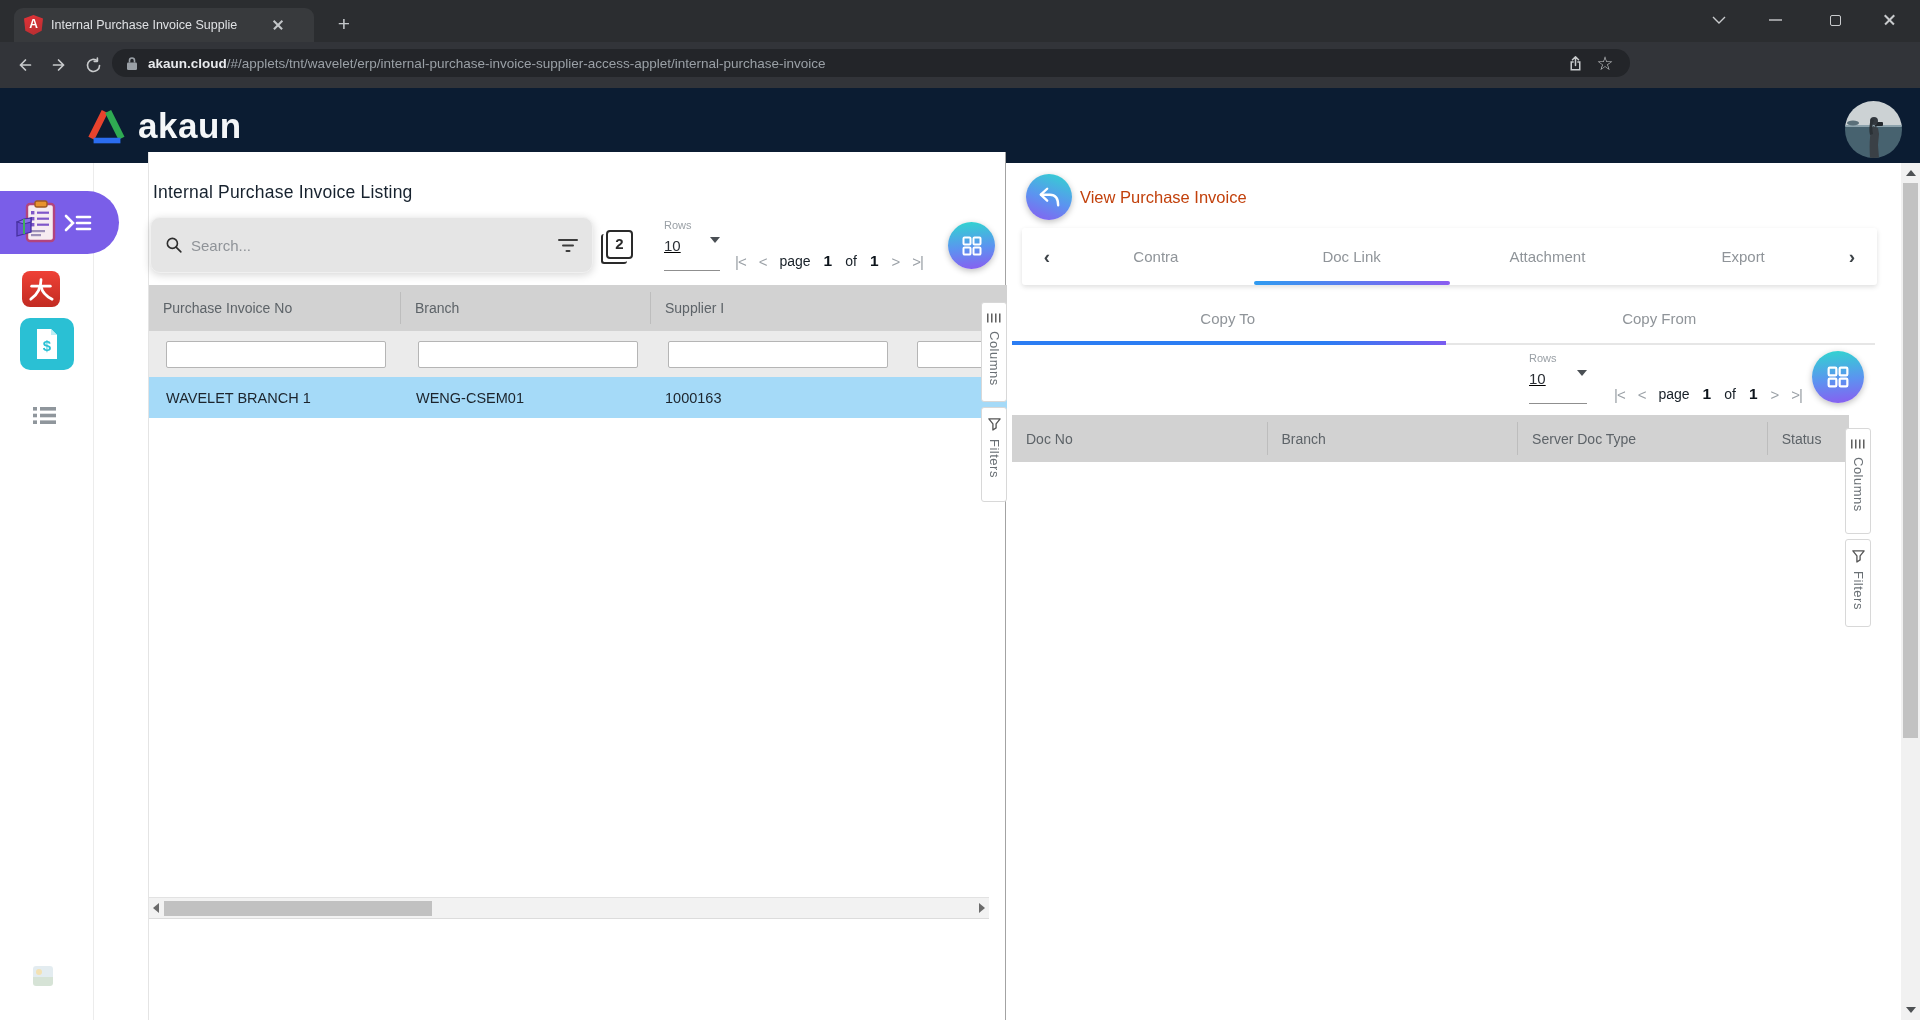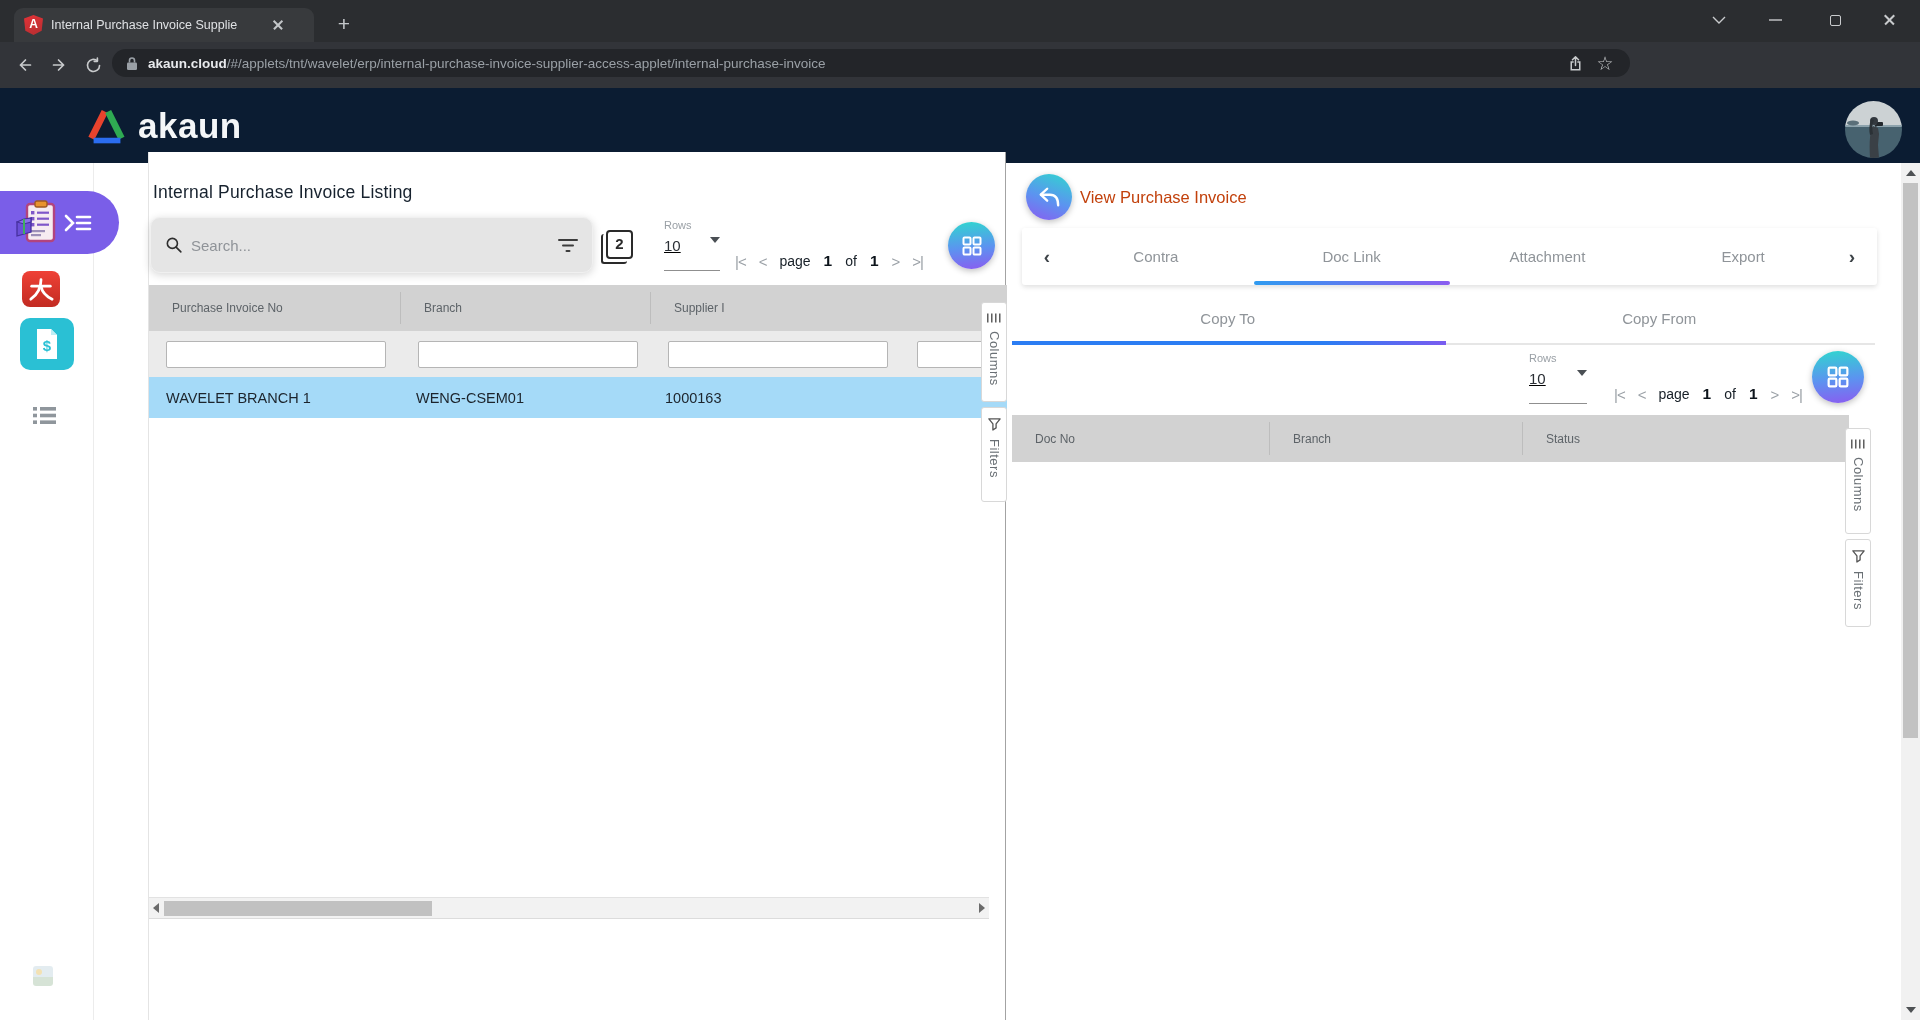--- a/index.html
+++ b/index.html
@@ -102,21 +102,21 @@
   .pgnum { color:#0d141b; font-size:15.5px; font-weight:bold; }
   #listing-pager { left:586px; top:98px; height:22px; }
   .grid-btn { width:47px; height:47px; border-radius:50%;
               background:linear-gradient(175deg,#30d6cf 0%,#5c93f0 55%,#8a5cf0 100%);
               display:flex; align-items:center; justify-content:center;
               box-shadow:0 2px 6px rgba(0,0,0,.25); }
   #listing-gridbtn { left:799px; top:70px; }
 
   .thead { background:#d2d2d2; display:flex; }
   #listing-thead { left:0; top:133px; width:858px; height:46px; }
-  .th { font-size:12px; color:#5d6368; display:flex; align-items:center; padding-left:23px;
+  .th { font-size:14px; color:#5d6368; display:flex; align-items:center; padding-left:14px;
         position:relative; }
   .th .sep { position:absolute; right:0; top:7px; bottom:7px; width:1px; background:#bdbdbd; }
   #listing-filterrow { left:0; top:179px; width:858px; height:46px; background:#ebebeb; display:flex; }
   .fcell { display:flex; align-items:center; padding-left:17px; }
   .fcell input { height:27px; border:1px solid #b5b5b5; border-radius:2px; background:#fff; width:220px;
                  outline:none; font-family:inherit; }
   #listing-row { left:0; top:225px; width:858px; height:41px; background:#a5daf8; display:flex; }
   .td { font-size:14.5px; color:#1c242c; display:flex; align-items:center; padding-left:17px; }
   .c0 { width:252px; } .c1 { width:250px; } .c2 { width:249px; } .c3 { width:107px; }
 
@@ -538,20 +538,24 @@
 
     <div id="detail-thead" class="abs thead">
       <div class="th d0">
           <span>Doc No</span>
           <i class="sep"></i>
         </div>
       <div class="th d1">
           <span>Branch</span>
           <i class="sep"></i>
         </div>
+      <div class="th d2">
+          <span>Server Doc Type</span>
+          <i class="sep"></i>
+        </div>
       <div class="th d3">
           <span>Status</span>
         </div>
     </div>
 
     <div id="detail-vtab-columns" class="abs vtab">
       <svg width="16" height="12" viewBox="0 0 18 12">
         <g stroke="#555" stroke-width="1.6">
             <line x1="2" y1="1" x2="2" y2="11"></line>
             <line x1="6.5" y1="1" x2="6.5" y2="11"></line>

